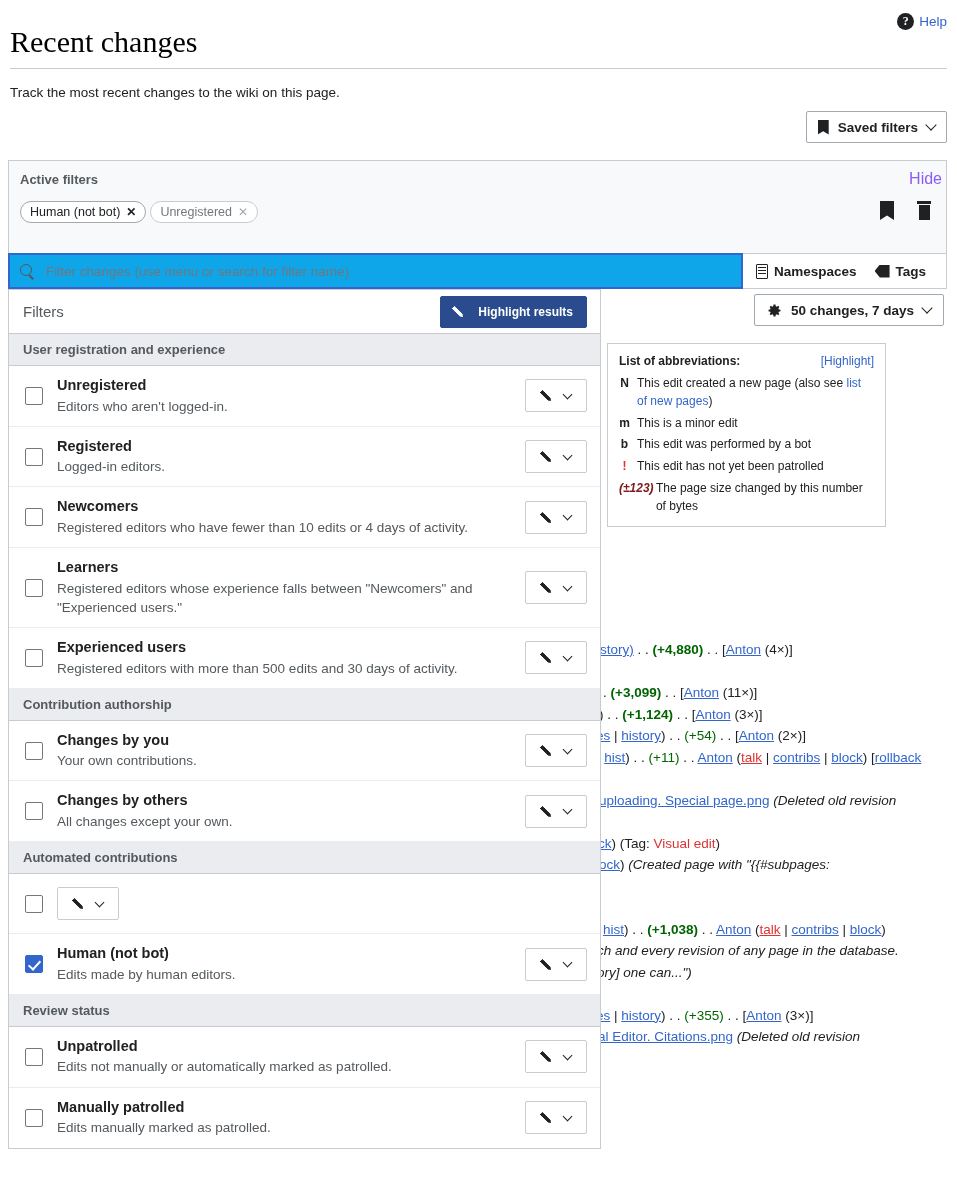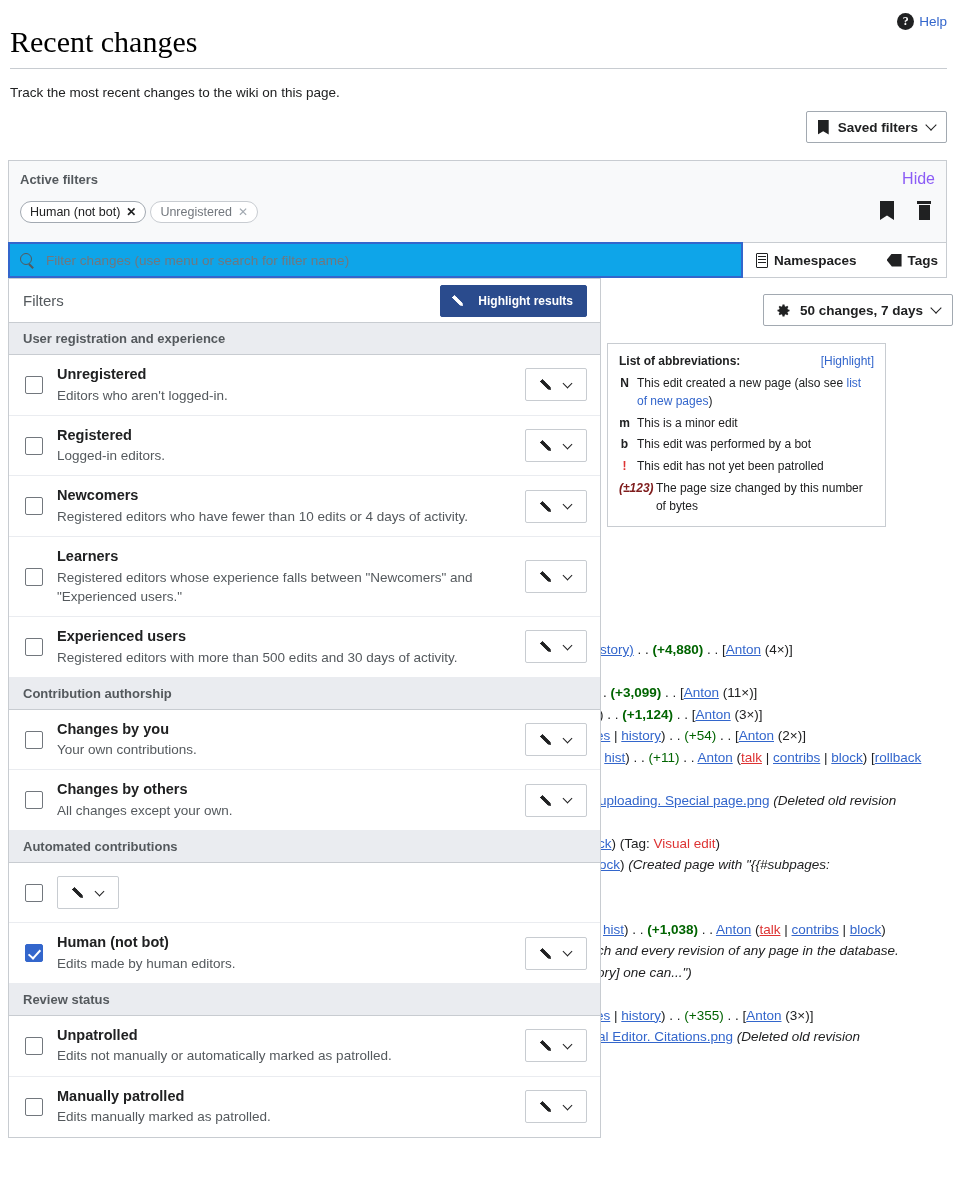--- a/index.html
+++ b/index.html
@@ -63,22 +63,22 @@
     border-right: 1.6px solid #202122; border-bottom: 1.6px solid #202122;
     transform: rotate(45deg); margin-bottom: 4px;
   }
 
   
   .rcfilters {
     position: absolute; left: 8px; top: 160px; width: 939px;
   }
   .active-filters {
     border: 1px solid #c8ccd1; border-bottom: none;
-    background: #f8f9fa; padding: 9px 11px 11px 11px;
-    position: relative; height: 82px;
+    background: #f8f9fa; padding: 9px 4px 11px 11px;
+    position: relative; height: 93px;
   }
   .af-head { display: flex; justify-content: space-between; align-items: baseline; }
   .af-title { font-size: 13px; font-weight: bold; color: #54595d; }
   .af-hide { font-size: 16px; color: #8b5cf6; cursor: pointer; }
 
   .af-tags { margin-top: 13px; display: flex; gap: 4px; align-items: center; }
   .tag {
     display: inline-flex; align-items: center; gap: 6px;
     height: 22px; padding: 0 9px;
     border: 1px solid #a2a9b1; border-radius: 11px;
@@ -131,21 +131,21 @@
     border: none; outline: none; width: 100%; font-size: 13.5px;
     font-family: "Liberation Sans", sans-serif; color: #202122;
     background: transparent;
   }
   .search-input::placeholder { color: #72777d; }
 
   .search-side {
     flex: 1; height: 36px;
     border: 1px solid #c8ccd1; border-left: none;
     background: #fff;
-    display: flex; align-items: center; gap: 24px; padding-left: 13px;
+    display: flex; align-items: center; gap: 12px; padding-left: 13px;
     font-size: 13.5px; font-weight: bold; color: #202122;
   }
   .side-item { display: flex; align-items: center; gap: 6px; cursor: pointer; }
   .icon-namespace {
     width: 12px; height: 15px; border: 1.6px solid #202122; border-radius: 1px;
     position: relative; background: #fff;
   }
   .icon-namespace::before {
     content: ""; position: absolute; left: 1px; top: 2px; width: 8px; height: 1.6px;
     background: #202122; box-shadow: 0 3px 0 #202122, 0 6px 0 #202122;
@@ -219,21 +219,21 @@
   .hl-btn .icon-pencil { color: #202122; }
   .chev-sm {
     width: 7px; height: 7px;
     border-right: 1.5px solid #202122; border-bottom: 1.5px solid #202122;
     transform: rotate(45deg); margin-bottom: 3px;
   }
 
   
   .right-col { position: absolute; left: 600px; top: 285px; width: 357px; }
   .changes-btn {
-    position: absolute; right: 4px; top: 9px;
+    position: absolute; right: 13px; top: 9px;
     height: 32px; padding: 0 12px;
     background: #fff; border: 1px solid #a2a9b1; border-radius: 2px;
     display: flex; align-items: center; gap: 9px;
     font-size: 13.5px; font-weight: bold; color: #202122; cursor: pointer;
   }
   .icon-gear {
     width: 15px; height: 15px; flex: none; position: relative;
   }
   .icon-gear svg { display: block; }
 

